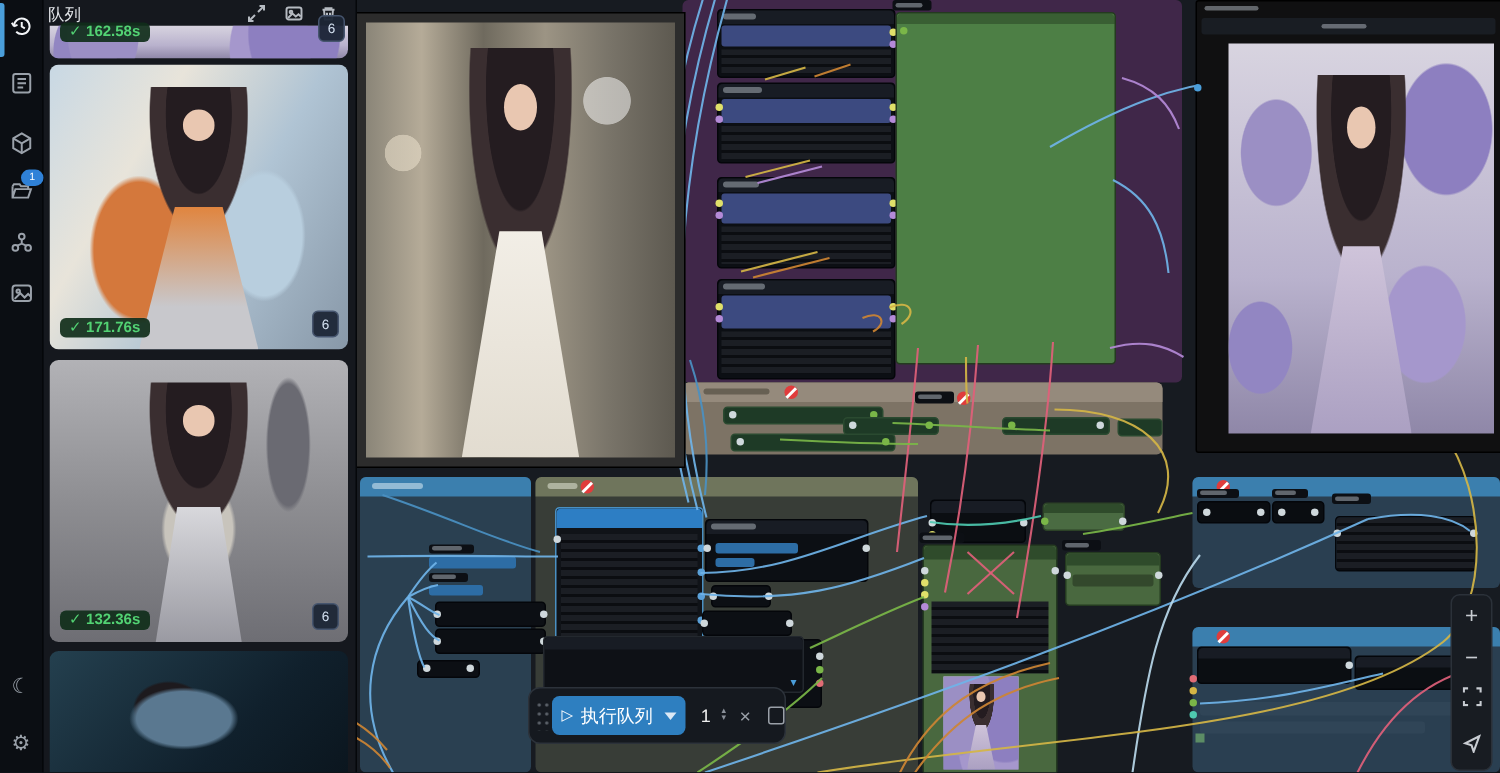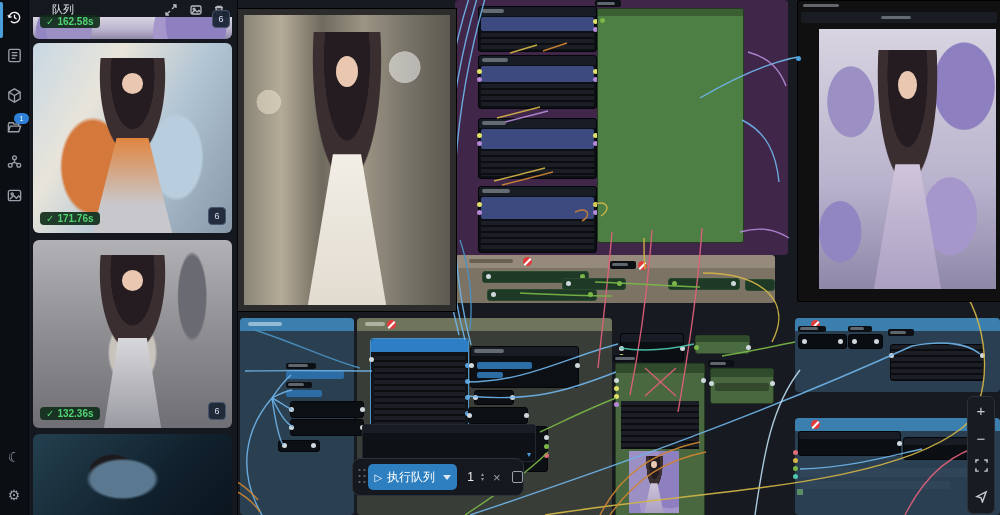--- a/index.html
+++ b/index.html
@@ -10,21 +10,21 @@
   #rail{left:0;top:0;width:28px;height:515px;background:#0b0e13;z-index:30;border-right:1px solid #05070a;}
   .rail-ic{position:absolute;left:5px;width:18px;height:18px;color:#9aa1aa;display:flex;align-items:center;justify-content:center;font-size:15px;}
   .rail-ic svg{width:17px;height:17px;stroke:#9aa1aa;fill:none;stroke-width:1.4;}
   .rail-ic.active svg{stroke:#f2f4f7;}
   .active-bar{left:0;top:2px;width:3px;height:36px;background:#4a9eda;border-radius:0 2px 2px 0;}
   .rail-badge{position:absolute;top:-5px;right:-6px;min-width:11px;height:11px;border-radius:6px;background:#2f81d8;
       color:#fff;font-size:7px;line-height:11px;text-align:center;padding:0 2px;}
   
   #queue{left:28px;top:0;width:209px;height:515px;background:#15181e;z-index:29;overflow:hidden;border-right:1px solid #05070a;}
   #queue-header{position:absolute;left:0;top:0;width:100%;height:16px;}
-  #queue-title{position:absolute;left:24px;top:2px;font-size:11px;color:#e3e6ea;}
+  #queue-title{position:absolute;left:4px;top:2px;font-size:11px;color:#e3e6ea;}
   .qh-ic{position:absolute;top:2px;width:12px;height:12px;color:#b6bbc2;}
   .qh-ic svg{width:12px;height:12px;stroke:#b6bbc2;fill:none;stroke-width:1.3;}
   .qcard{position:absolute;left:5px;width:199px;border-radius:6px;overflow:hidden;background:#222;}
   .time-badge{position:absolute;display:inline-flex;align-items:center;gap:3px;background:rgba(16,46,26,.92);
       border-radius:4px;padding:1px 6px;color:#52d273;font-size:10px;font-weight:bold;z-index:5;}
   .cnt-badge{position:absolute;width:16px;height:16px;border-radius:4px;background:rgba(28,38,54,.95);
       border:1px solid #46556e;color:#d5e2f2;font-size:9px;display:flex;align-items:center;justify-content:center;z-index:5;}
   
   .art{position:absolute;overflow:hidden;}
   .art-wisteria{background:

